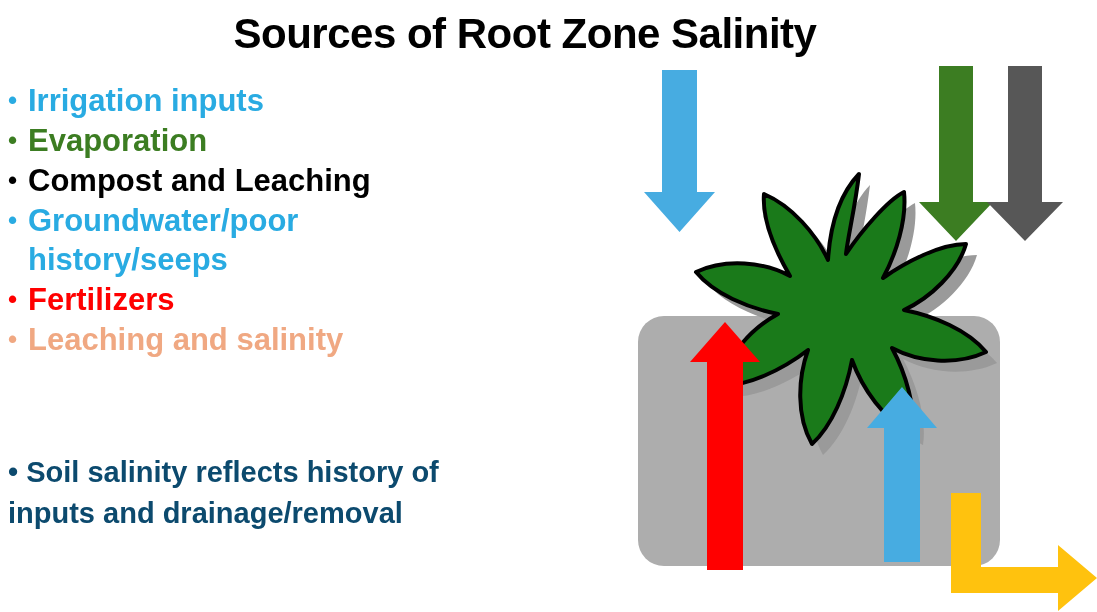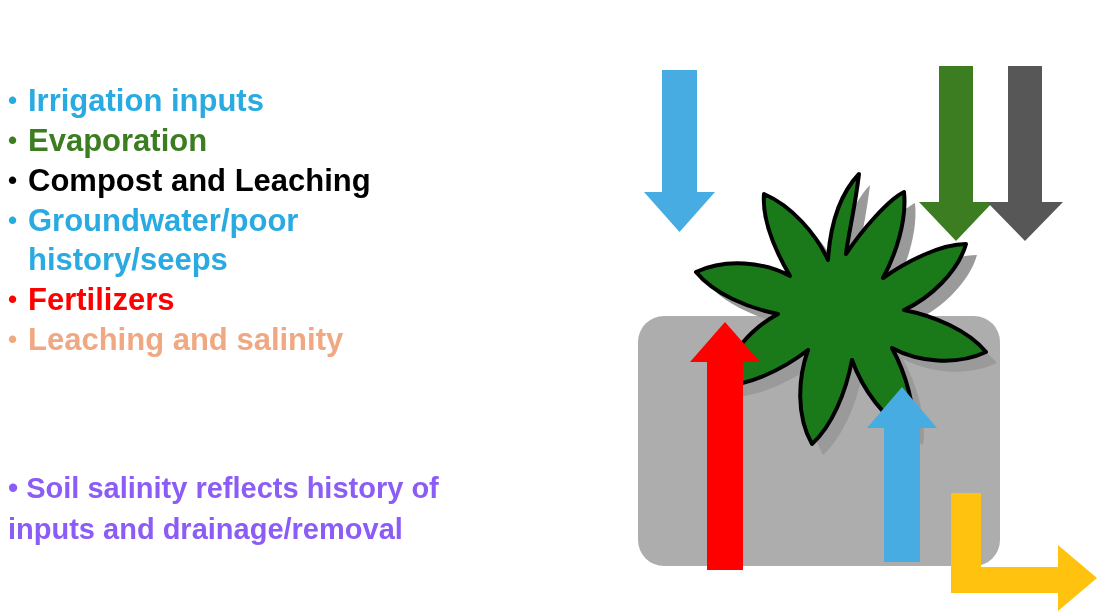--- a/index.html
+++ b/index.html
@@ -57,26 +57,26 @@
   }
   .bullet-text {
     flex: 1 1 auto;
     white-space: pre-line;
   }
 
   
   #closing-block {
     position: absolute;
     left: 8px;
-    top: 468px;
+    top: 452px;
     width: 600px;
     font-family: "Liberation Sans", sans-serif;
     font-size: 29px;
     font-weight: bold;
-    color: #8b5cf6;
+    color: #0c4a6e;
     line-height: 1.42;
     white-space: pre-line;
   }
 
   
   #diagram {
     position: absolute;
     left: 600px;
     top: 40px;
     width: 497px;
@@ -84,20 +84,21 @@
   }
   #diagram svg {
     display: block;
   }
 </style>
 </head>
 <body>
 
 <div id="slide">
 
+  <div id="slide-title">Sources of Root Zone Salinity</div>
 
   <div id="bullet-list">
 
     <div class="bullet-row" style="color:#29ABE2;">
       <span class="bullet-dot">•</span>
       <span class="bullet-text">Irrigation inputs</span>
     </div>
 
     <div class="bullet-row" style="color:#3C7D22;">
       <span class="bullet-dot">•</span>

